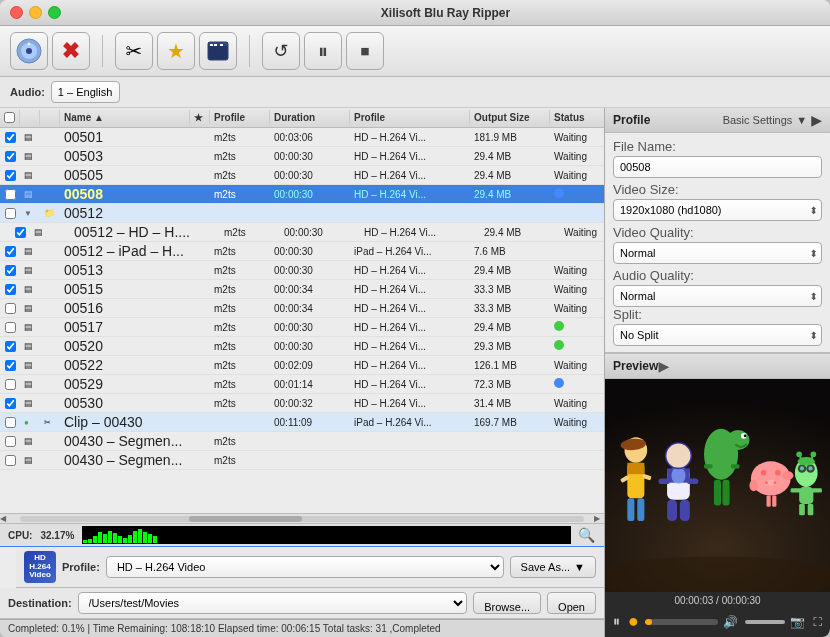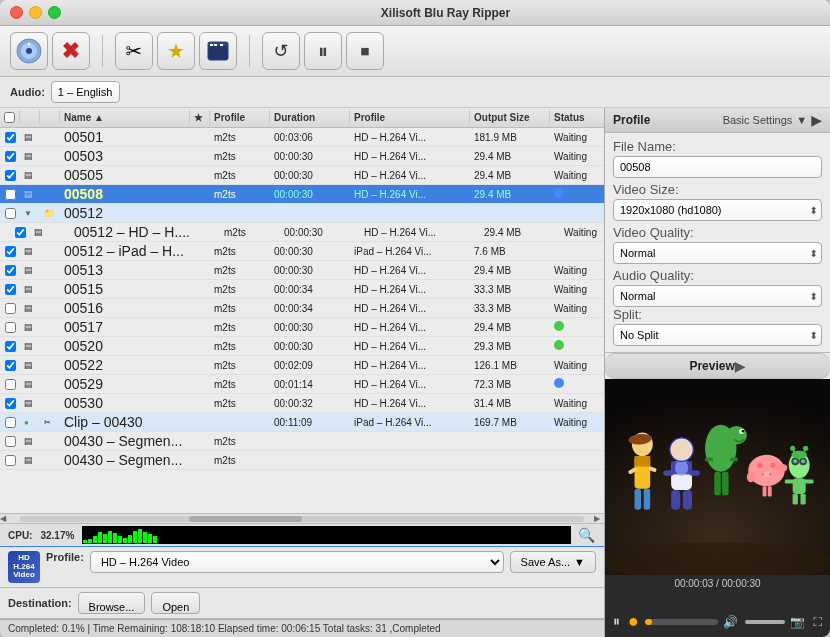--- a/index.html
+++ b/index.html
@@ -200,24 +200,26 @@
       width: 4px;
       background: #00ff00;
     }
     .magnify-icon {
       font-size: 14px;
       cursor: pointer;
       color: #555;
     }
     .profile-bar {
       display: flex;
+      align-items: center;
       padding: 4px 8px;
       gap: 6px;
       background: #e8e8e8;
       border-bottom: 1px solid #bbb;
+      margin-left: 16px;
     }
     .profile-icon {
       width: 32px;
       height: 32px;
       background: linear-gradient(135deg, #2244aa, #4466cc);
       border-radius: 4px;
       display: flex;
       align-items: center;
       justify-content: center;
       color: white;
@@ -342,41 +344,40 @@
       top: 50%;
       transform: translateY(-50%);
       font-size: 10px;
       color: #555;
       pointer-events: none;
     }
     
     .preview-header {
       display: flex;
       align-items: center;
-      justify-content: center;
+      justify-content: flex-start;
       background: linear-gradient(to bottom, #e0e0e0, #cccccc);
-      padding: 4px 15px;
+      padding: 4px 8px;
       border-bottom: 1px solid #bbb;
       border-top: 1px solid #bbb;
-      border-radius: 10px;
     }
     .preview-title { font-weight: bold; font-size: 12px; color: #222; }
     .preview-area {
       flex: 1;
       background: #1a1a1a;
       position: relative;
       overflow: hidden;
       min-height: 140px;
     }
     .preview-controls {
       background: #2a2a2a;
       padding: 3px 6px;
       display: flex;
       flex-direction: column;
-      gap: 20px;
+      gap: 3px;
     }
     .time-display {
       text-align: center;
       color: #ccc;
       font-size: 10px;
     }
     .control-row {
       display: flex;
       align-items: center;
       gap: 4px;
@@ -828,20 +829,23 @@
             <option>HD – H.264 Video</option>
           </select>
           <button class="save-as-btn">
             <span>Save As...</span>
             <span>▼</span>
           </button>
         </div>
 
         <div class="dest-bar">
           <label class="dest-label">Destination:</label>
+          <select class="dest-select">
+            <option>/Users/test/Movies</option>
+          </select>
           <button class="dest-btn">Browse...</button>
           <button class="dest-btn">Open</button>
         </div>
 
         <div class="status-bar">
           <span>Completed: 0.1% | Time Remaining: 108:18:10  Elapsed time: 00:06:15  Total tasks: 31 ,Completed</span>
         </div>
       </div>
     </div>
 

